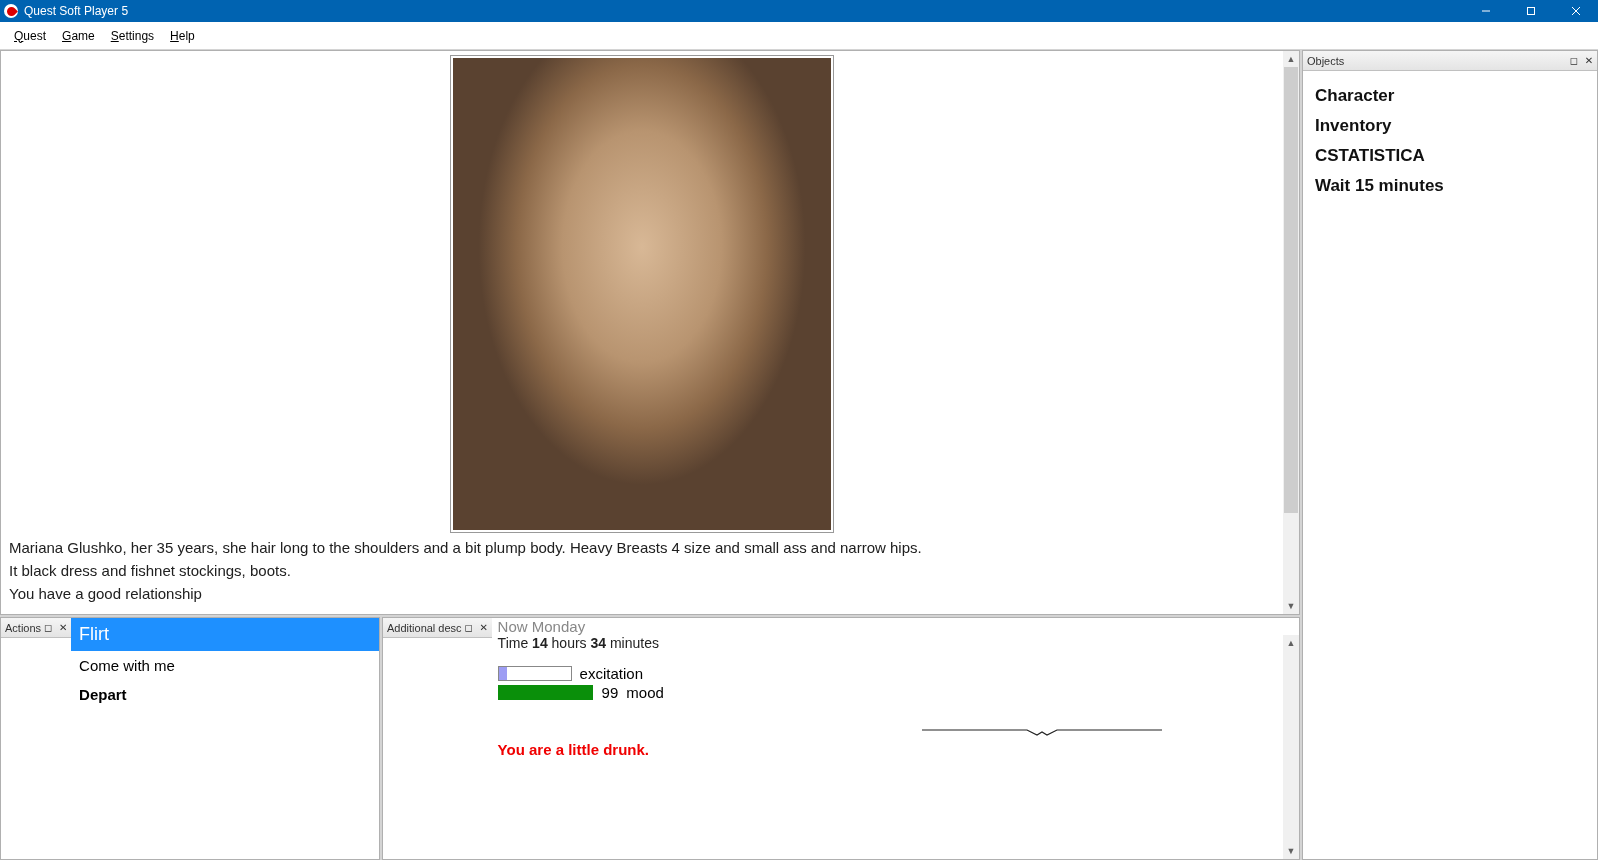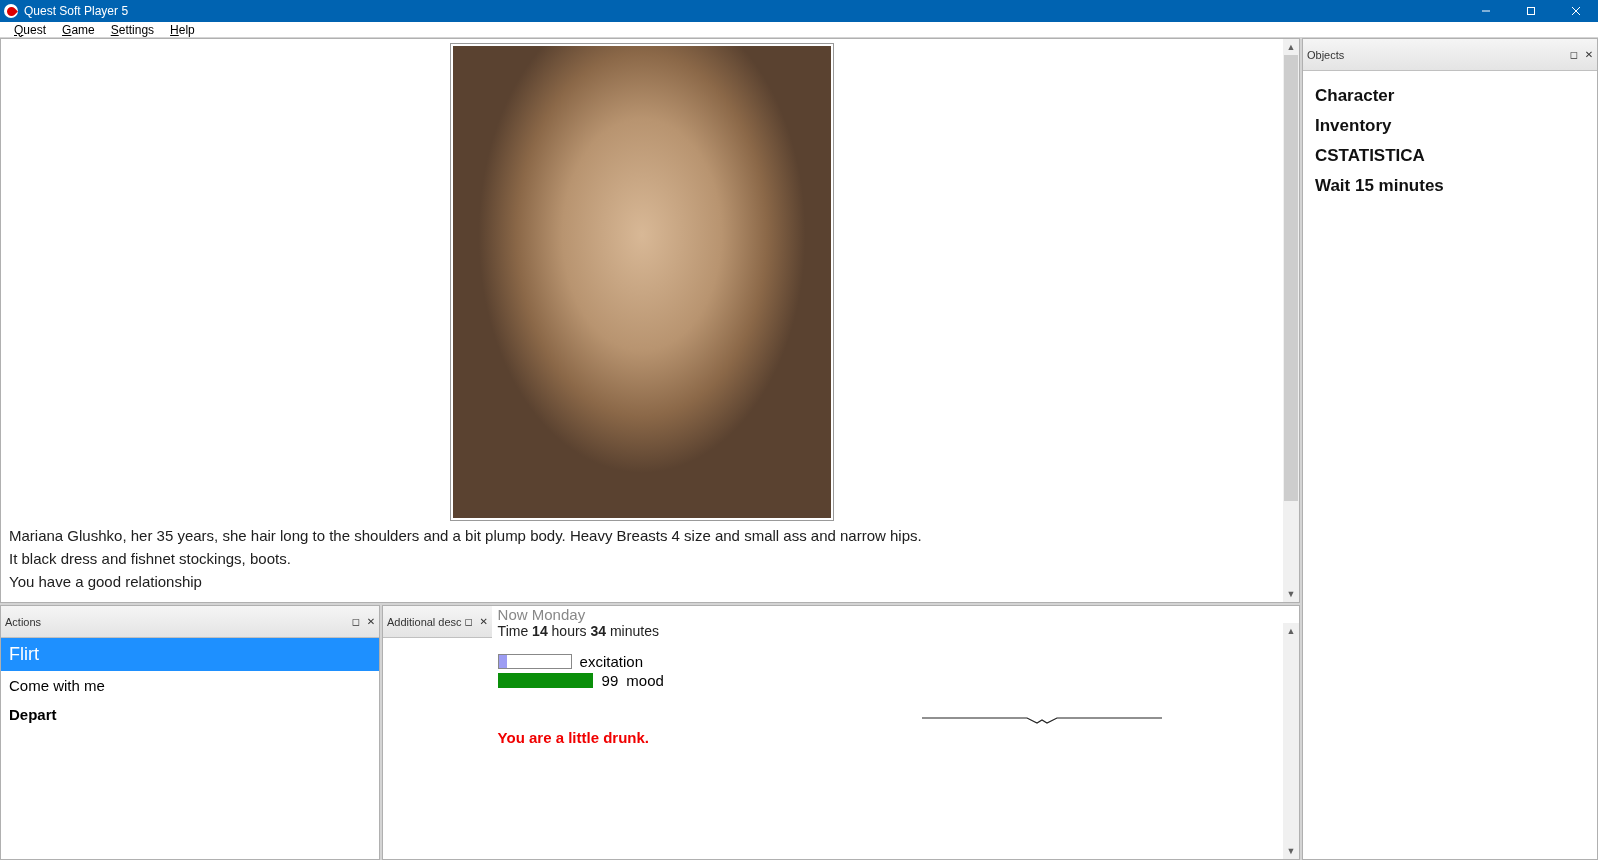--- a/index.html
+++ b/index.html
@@ -27,21 +27,21 @@
   display: flex; align-items: center; justify-content: center;
 }
 .titlebar .app-icon::before { content:""; width:9px; height:9px; background:#d00; border-radius:50% 0 50% 50%; transform:rotate(45deg); }
 .titlebar .title { font-size: 12px; }
 .titlebar .spacer { flex: 1; }
 .win-btn { width: 45px; height: 22px; display:flex; align-items:center; justify-content:center; color:#fff; }
 .win-btn svg { stroke:#fff; stroke-width:1; fill:none; }
 .menubar {
   background: #fff;
   border-bottom: 1px solid #d4d4d4;
-  height: 16px;
+  height: 28px;
   display: flex;
   align-items: center;
   padding-left: 6px;
   font-size: 12px;
 }
 .menu-item { padding: 2px 8px; }
 .menu-item span.u { text-decoration: underline; }
 .workspace {
   flex: 1;
   display: grid;
@@ -88,40 +88,40 @@
 
 .objects-pane {
   grid-column: 2; grid-row: 1 / span 2;
   background:#fff;
   border: 1px solid #b0b0b0;
   display:flex; flex-direction:column;
 }
 .pane-header {
   background: linear-gradient(#f5f5f5,#e4e4e4);
   border-bottom:1px solid #c0c0c0;
-  height:32px;
+  height:20px;
   display:flex; align-items:center;
   font-size:11px; color:#333;
   padding-left:4px;
 }
 .pane-header .spacer{flex:1;}
 .pane-btn{ width:14px; height:14px; display:flex; align-items:center; justify-content:center; font-size:10px; color:#333; margin-right:1px;}
 .objects-list { padding: 10px 12px; }
 .objects-list .obj { font-size: 17px; font-weight: 700; color:#111; padding: 5px 0; }
 
 .bottom-row {
   grid-column:1; grid-row:2;
   display:flex; gap:2px;
   min-height:0;
 }
 .actions-pane {
   width: 380px;
   background:#fff;
   border:1px solid #b0b0b0;
-  display:flex; flex-direction:column;
+  display:flex; flex-direction:row;
 }
 .actions-list { flex:1; overflow:auto; }
 .action-item { padding: 6px 8px; font-size: 15px; }
 .action-item.selected { background:#1e90ff; color:#fff; font-size:18px; }
 .action-item.bold { font-weight:700; }
 
 .addl-pane {
   flex:1;
   background:#fff;
   border:1px solid #b0b0b0;

